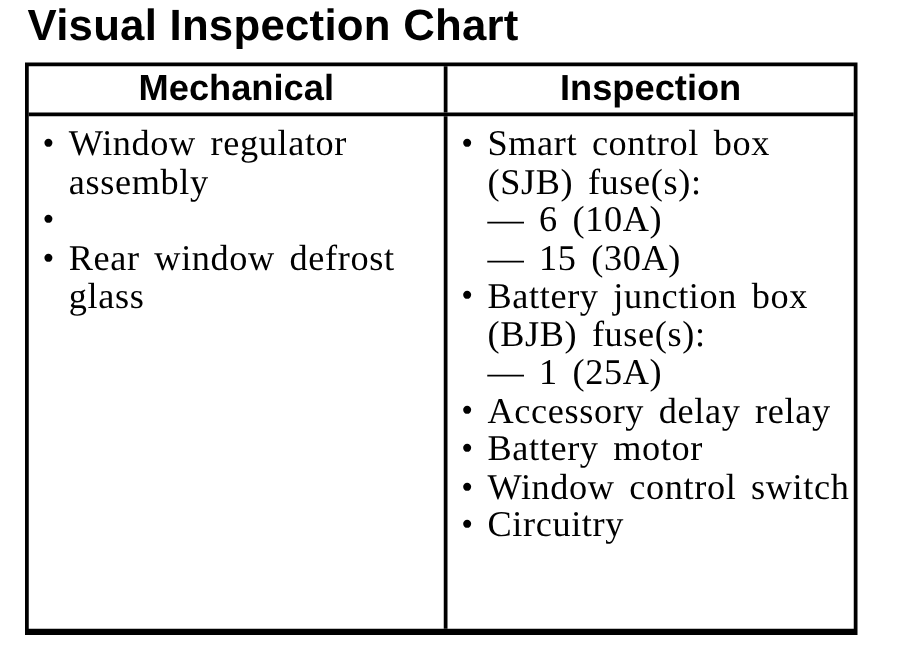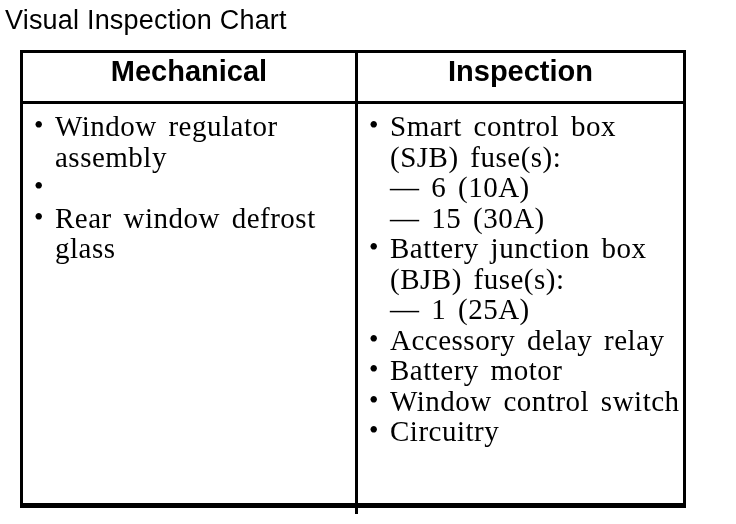--- a/index.html
+++ b/index.html
@@ -7,42 +7,42 @@
     padding: 0;
     background: #ffffff;
   }
   body {
     width: 736px;
     height: 524px;
     overflow: hidden;
     color: #000000;
   }
   .page-title {
-    margin: 4px 0 0 5px;
+    margin: 4px 0 0 22px;
     height: 33px;
     font-family: "Liberation Sans", sans-serif;
-    font-weight: normal;
-    font-size: 27px;
+    font-weight: bold;
+    font-size: 35px;
     line-height: 33px;
     letter-spacing: 0.2px;
     color: #000000;
     white-space: nowrap;
   }
   .vtable {
     margin: 13px 0 0 20px;
     width: 666px;
     height: 458px;
     box-sizing: border-box;
     border: 3px solid #000000;
     border-bottom-width: 5px;
     background: #ffffff;
   }
   .header-row {
     display: flex;
-    height: 51px;
+    height: 40px;
     box-sizing: border-box;
     border-bottom: 3px solid #000000;
   }
   .header-cell {
     font-family: "Liberation Sans", sans-serif;
     font-weight: bold;
     font-size: 29px;
     line-height: 37px;
     text-align: center;
     white-space: nowrap;

